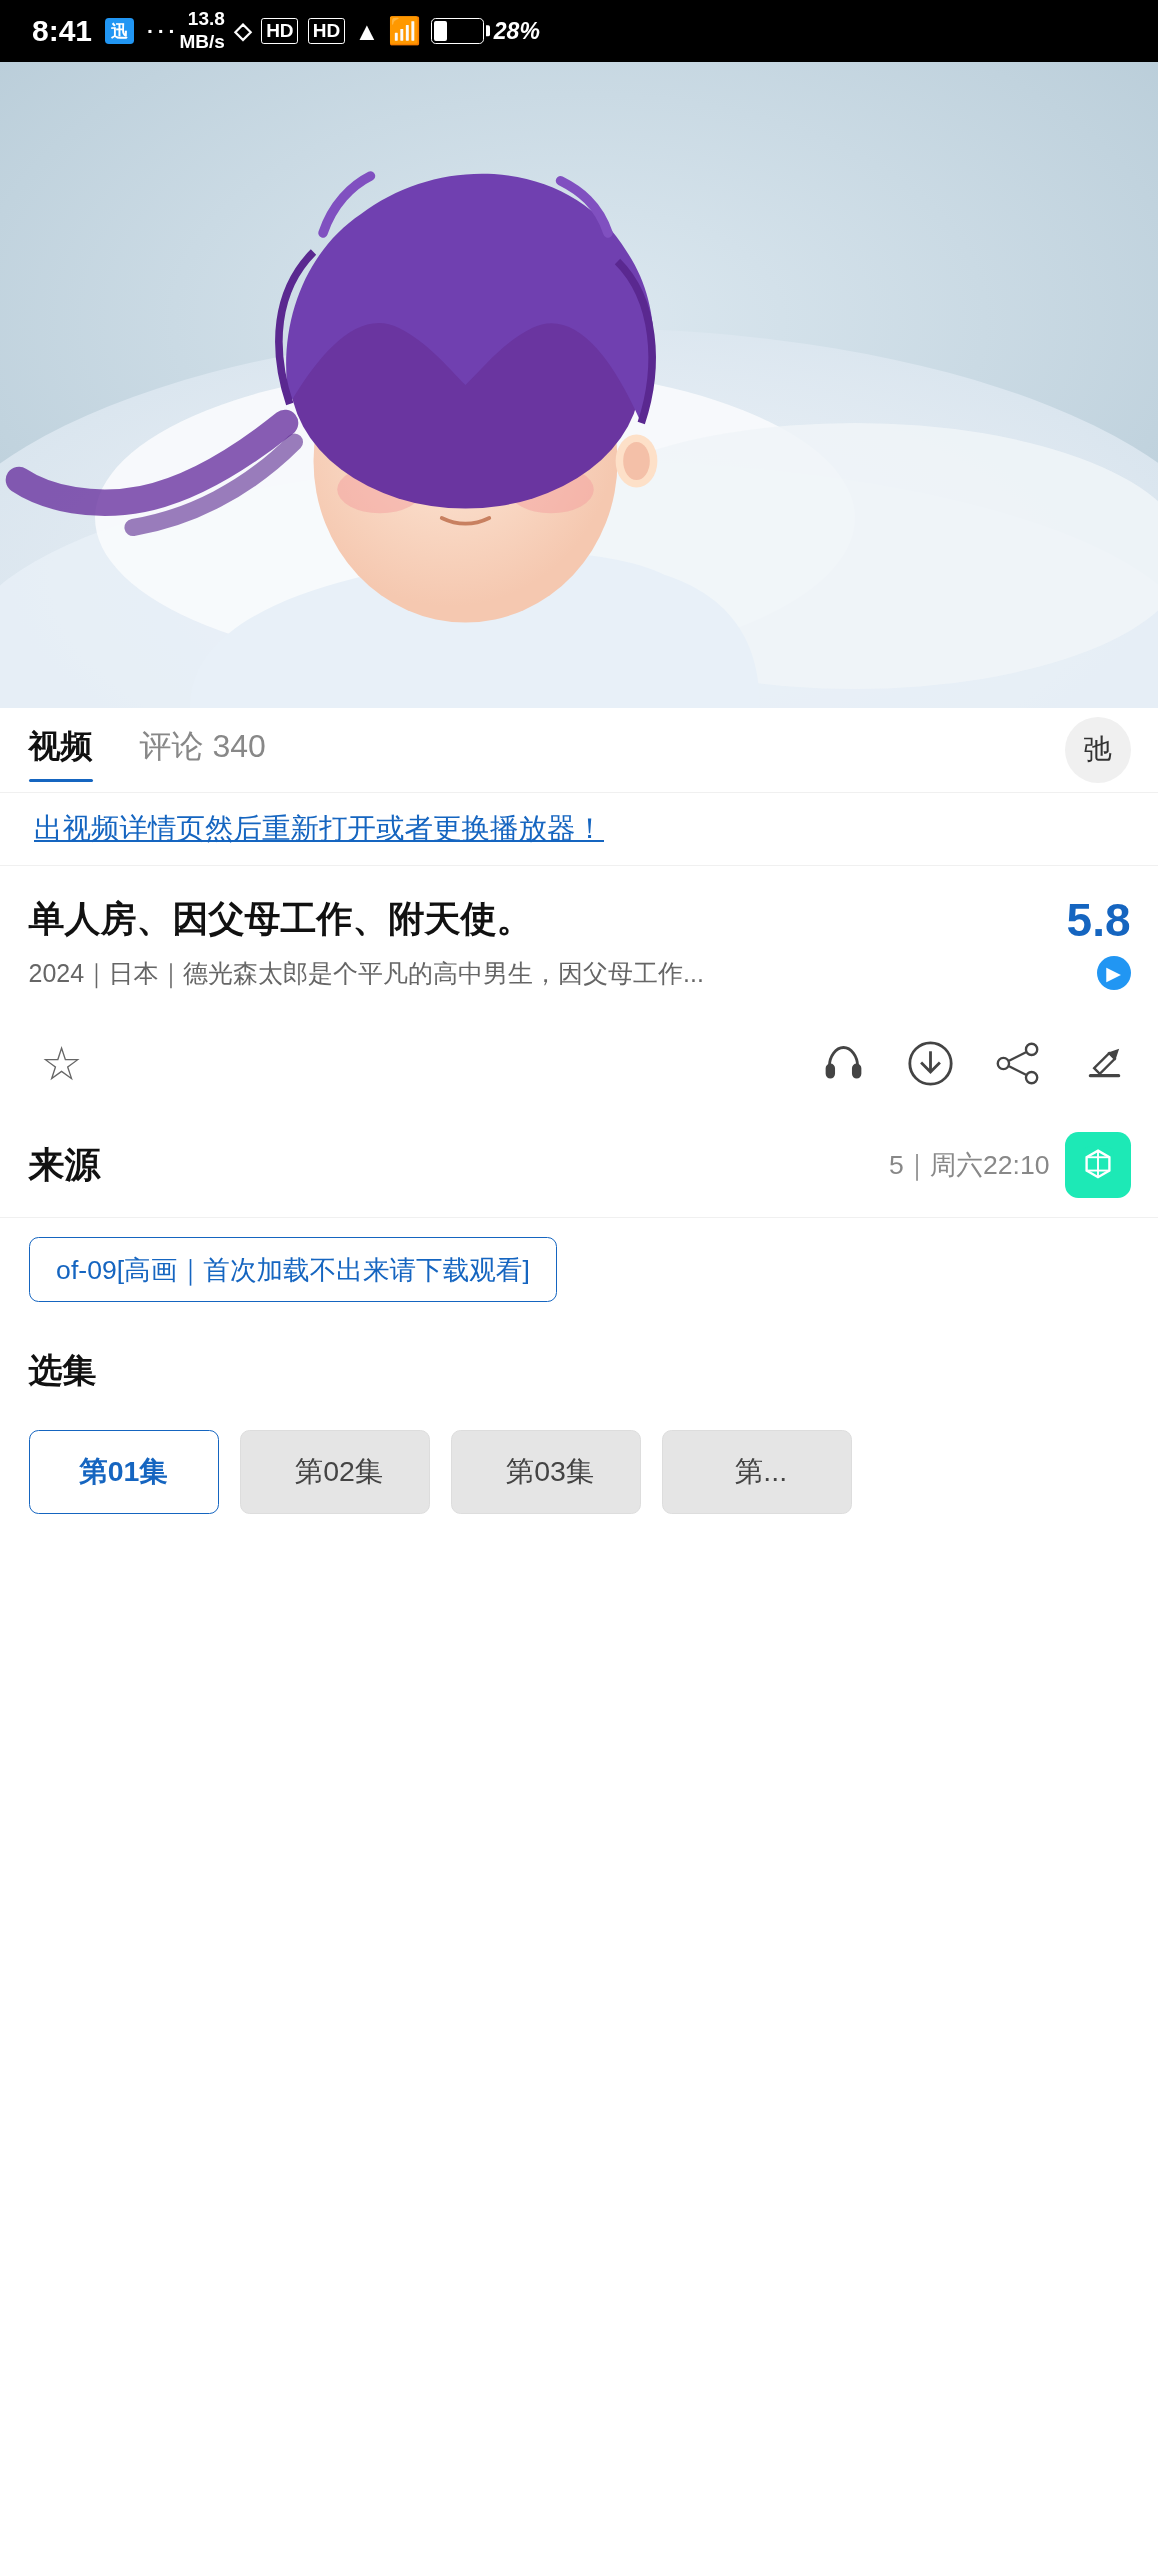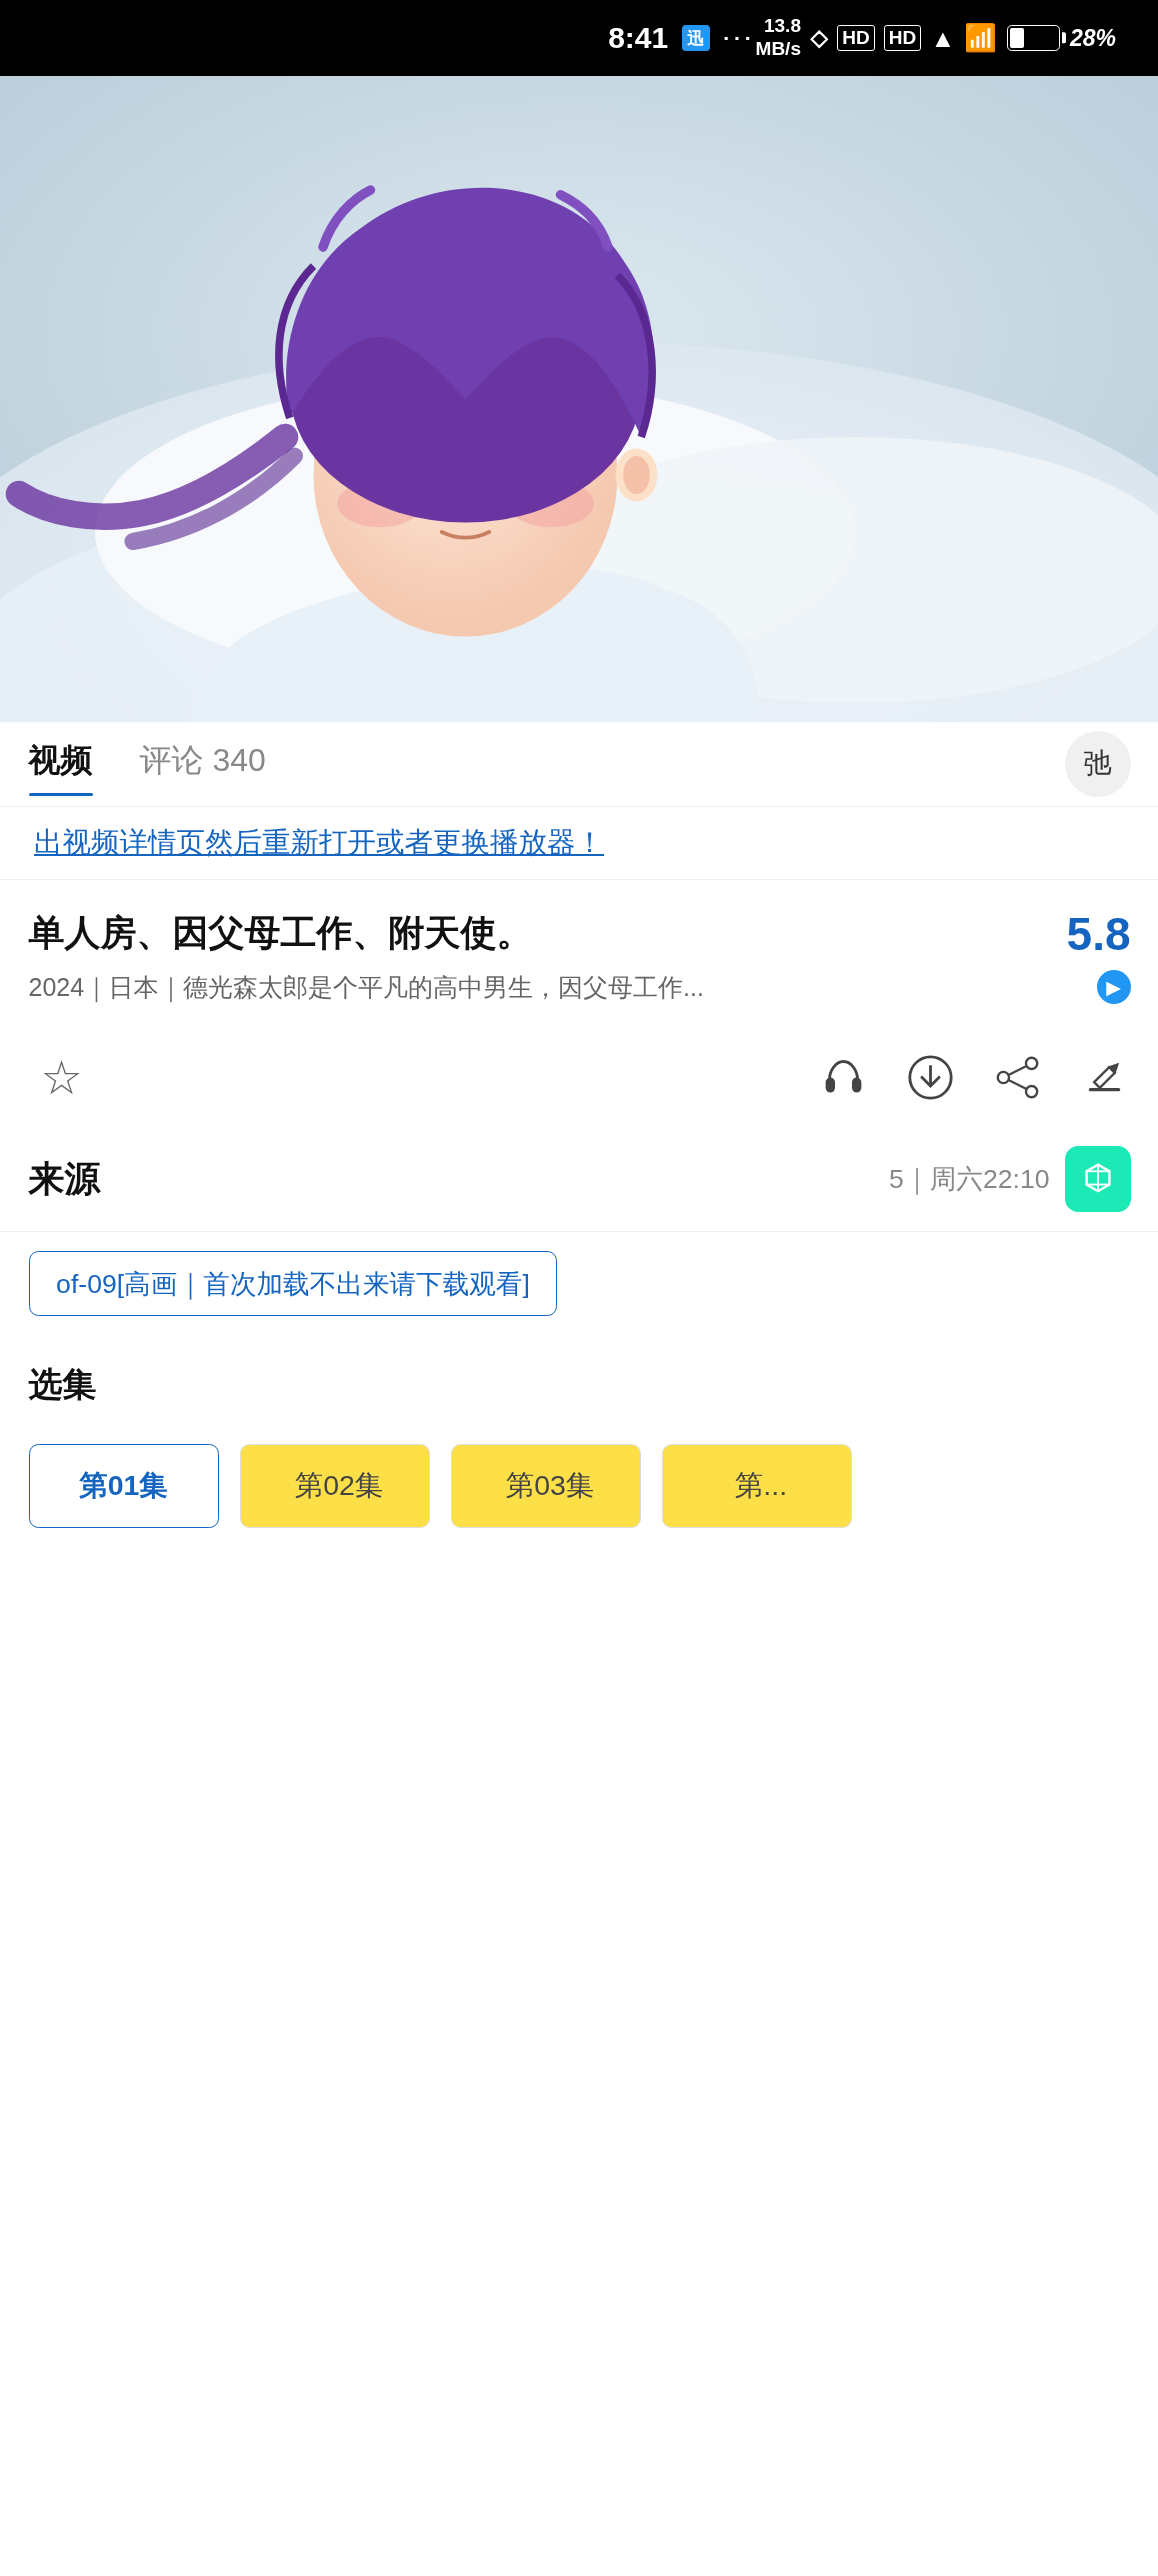--- a/index.html
+++ b/index.html
@@ -8,26 +8,26 @@
       width: 1159px;
       min-height: 2576px;
       background: #ffffff;
       font-family: -apple-system, 'PingFang SC', 'Helvetica Neue', Arial, sans-serif;
       overflow-x: hidden;
     }
 
     
     .status-bar {
       width: 100%;
-      height: 76px;
+      height: 62px;
       background: #000;
       display: flex;
       align-items: center;
-      justify-content: flex-end;
-      padding: 0 43px;
+      justify-content: flex-start;
+      padding: 0 32px;
       color: #fff;
       font-size: 26.6px;
       font-weight: 600;
     }
     .status-left { display: flex; align-items: center; gap: 13.3px; }
     .status-time { font-size: 30px; font-weight: 700; }
     .status-icon-blue {
       background: #2196F3;
       color: #fff;
       font-size: 17px;
@@ -308,21 +308,21 @@
     }
     .episode-btn.active {
       border: 1.9px solid #1565C0;
       color: #1565C0;
       background: #fff;
       font-weight: 600;
     }
     .episode-btn.inactive {
       border: 0.9px solid #ddd;
       color: #444;
-      background: #fde047;
+      background: #e5e5e5;
       padding-left: 9px;
     }
 
     
     .anime-svg {
       position: absolute;
       width: 100%;
       height: 100%;
       top: 0;
       left: 0;

